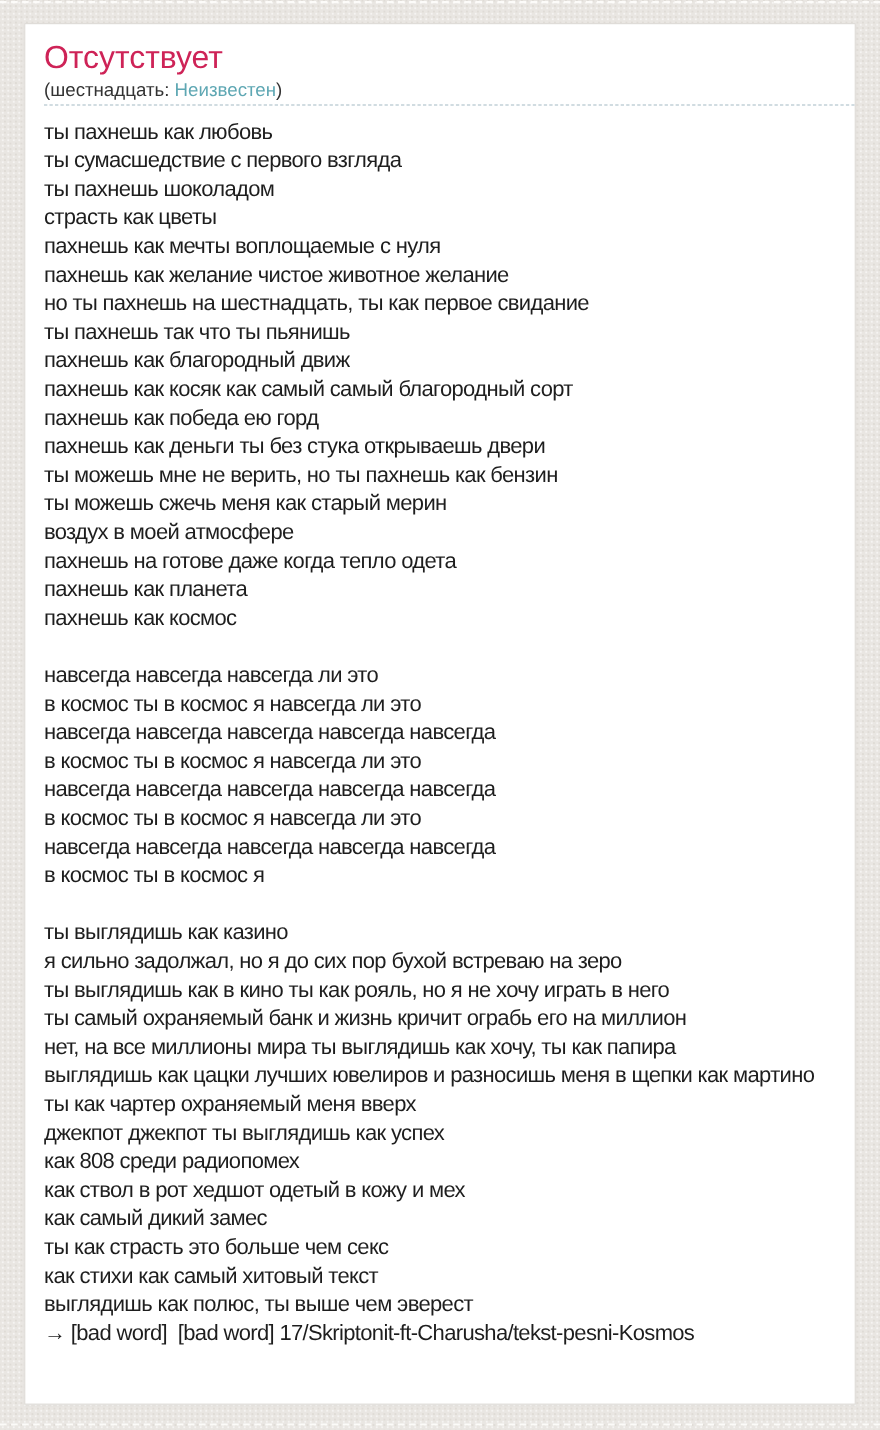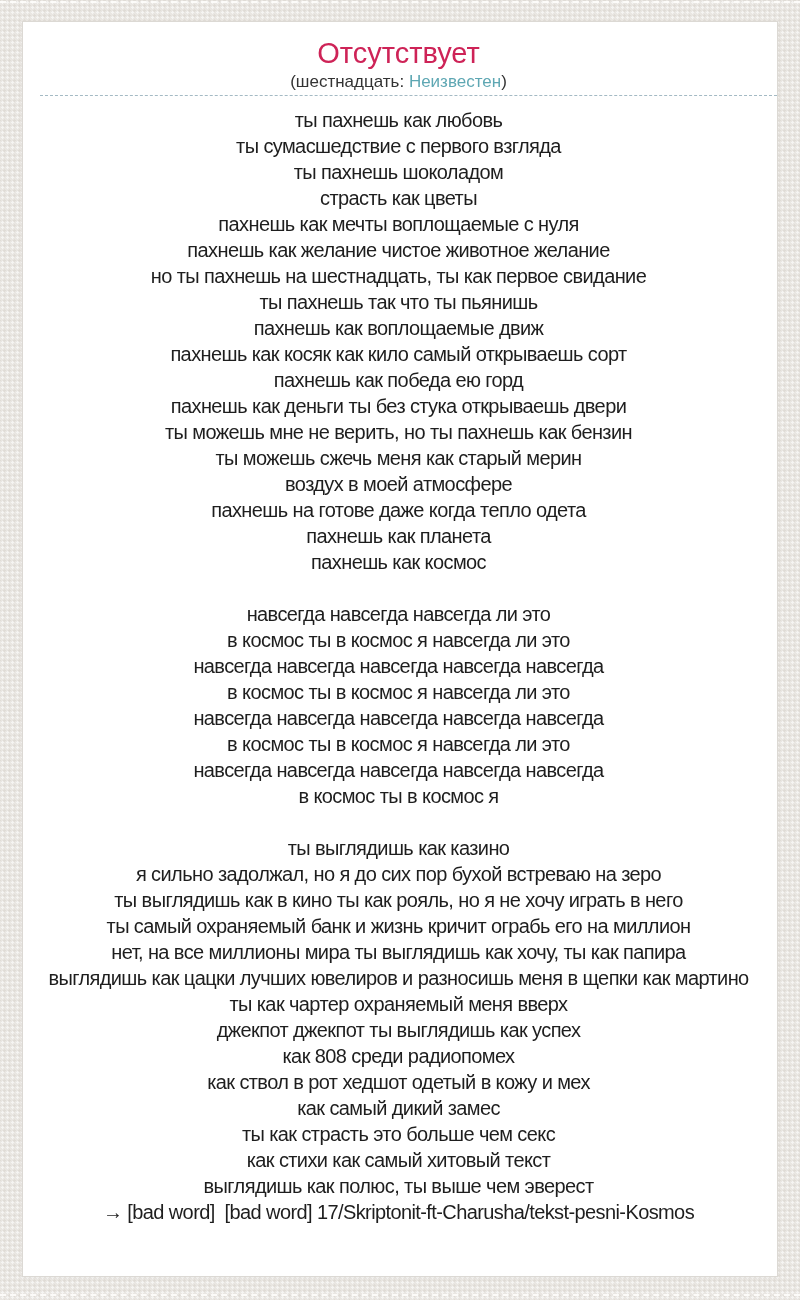--- a/index.html
+++ b/index.html
@@ -34,21 +34,20 @@
     left: 22px;
     top: 21px;
     width: 756px;
     height: 1256px;
     box-sizing: border-box;
     background: var(--card-bg, #ffffff);
     border: 1px solid var(--card-border, #dcd9d4);
     box-shadow: 0 1px 2px rgba(0,0,0,0.04);
     padding: 15px 20px 0 17px;
     overflow: hidden;
-    text-align: center;
   }
 
   .song-title {
     margin: 0 0 2px 0;
     font-size: 29px;
     line-height: 33px;
     font-weight: normal;
     color: var(--title, #ce2357);
   }
   .artist-line {
@@ -101,22 +100,22 @@
   <div class="lyrics">
       <div class="verse">
         <div class="lyric-line">ты пахнешь как любовь</div>
         <div class="lyric-line">ты сумасшедствие с первого взгляда</div>
         <div class="lyric-line">ты пахнешь шоколадом</div>
         <div class="lyric-line">страсть как цветы</div>
         <div class="lyric-line">пахнешь как мечты воплощаемые с нуля</div>
         <div class="lyric-line">пахнешь как желание чистое животное желание</div>
         <div class="lyric-line">но ты пахнешь на шестнадцать, ты как первое свидание</div>
         <div class="lyric-line">ты пахнешь так что ты пьянишь</div>
-        <div class="lyric-line">пахнешь как воплощаемые движ</div>
-        <div class="lyric-line">пахнешь как косяк как кило самый открываешь сорт</div>
+        <div class="lyric-line">пахнешь как благородный движ</div>
+        <div class="lyric-line">пахнешь как косяк как самый самый благородный сорт</div>
         <div class="lyric-line">пахнешь как победа ею горд</div>
         <div class="lyric-line">пахнешь как деньги ты без стука открываешь двери</div>
         <div class="lyric-line">ты можешь мне не верить, но ты пахнешь как бензин</div>
         <div class="lyric-line">ты можешь сжечь меня как старый мерин</div>
         <div class="lyric-line">воздух в моей атмосфере</div>
         <div class="lyric-line">пахнешь на готове даже когда тепло одета</div>
         <div class="lyric-line">пахнешь как планета</div>
         <div class="lyric-line">пахнешь как космос</div>
       </div>
       <div class="verse">

